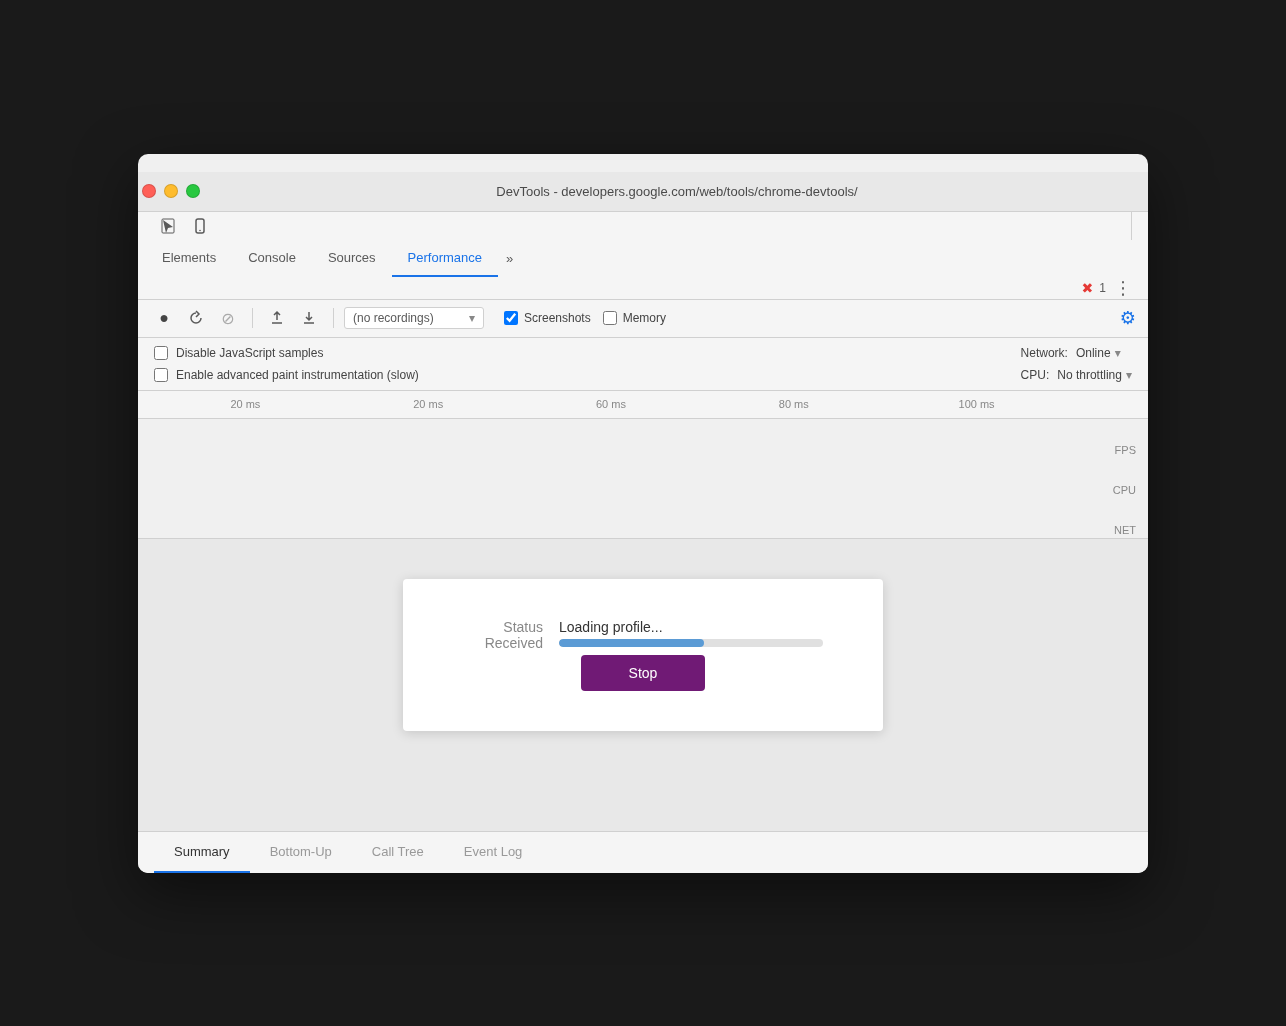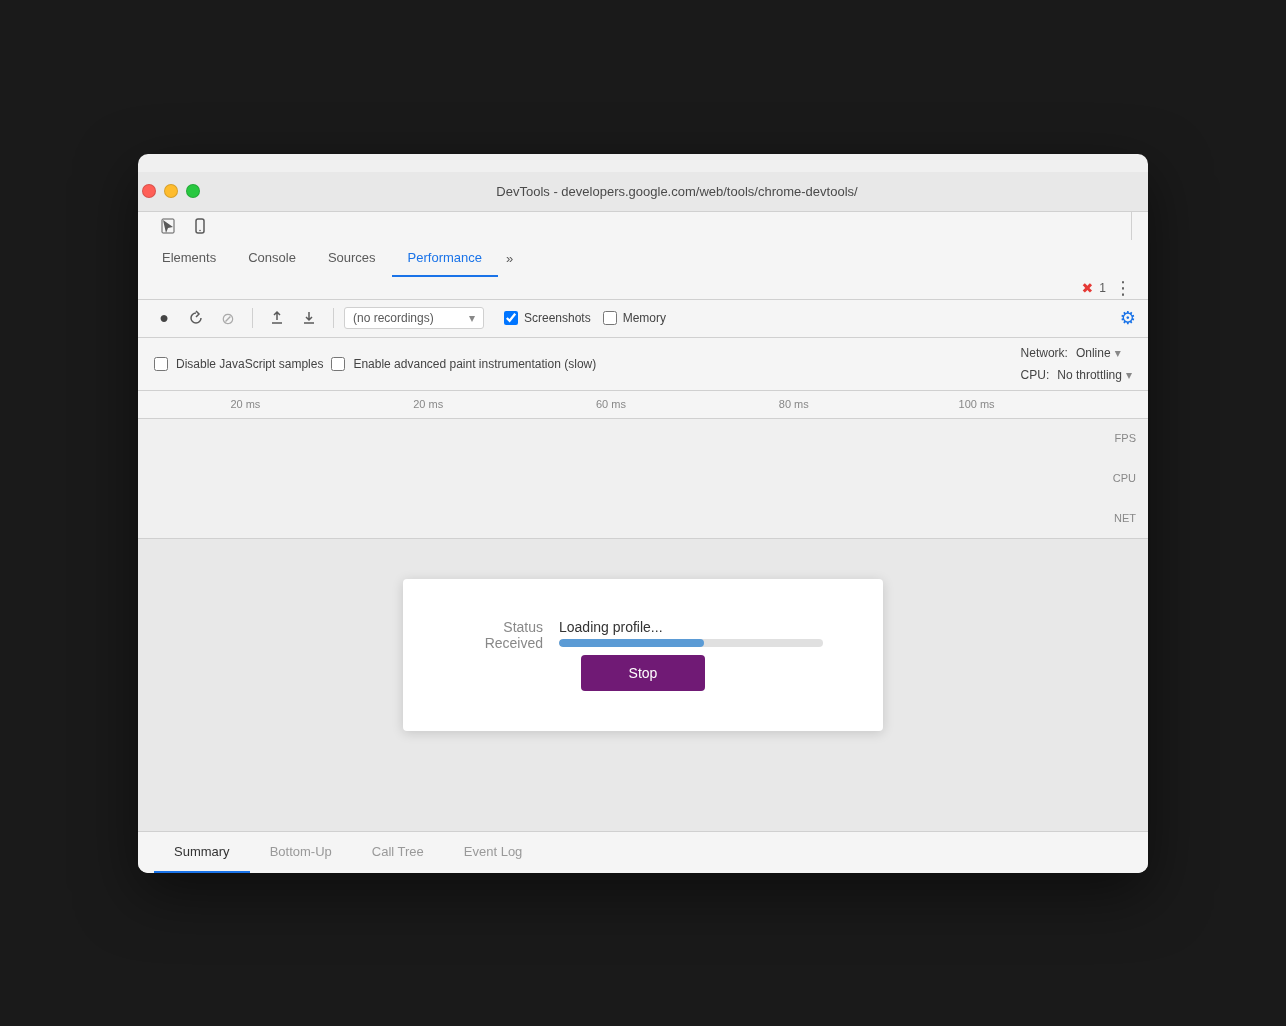--- a/index.html
+++ b/index.html
@@ -189,21 +189,21 @@
     .options-row {
       background: #f5f5f5;
       border-bottom: 1px solid #d0d0d0;
       display: flex;
       align-items: center;
       padding: 8px 16px;
       gap: 0;
     }
     .options-left {
       display: flex;
-      flex-direction: row;
+      flex-direction: column;
       gap: 8px;
       flex: 1;
     }
     .options-right {
       display: flex;
       flex-direction: column;
       gap: 8px;
       align-items: flex-start;
     }
     .option-row {
@@ -249,21 +249,21 @@
     .timeline-tracks {
       background: #f0f0f0;
       height: 120px;
       position: relative;
       border-bottom: 1px solid #d0d0d0;
       display: flex;
     }
     .track-labels {
       position: absolute;
       right: 12px;
-      top: 0;
+      top: 12px;
       display: flex;
       flex-direction: column;
       gap: 16px;
       height: 100%;
       justify-content: space-around;
       padding: 8px 0;
     }
     .track-label {
       font-size: 11px;
       color: #888;

